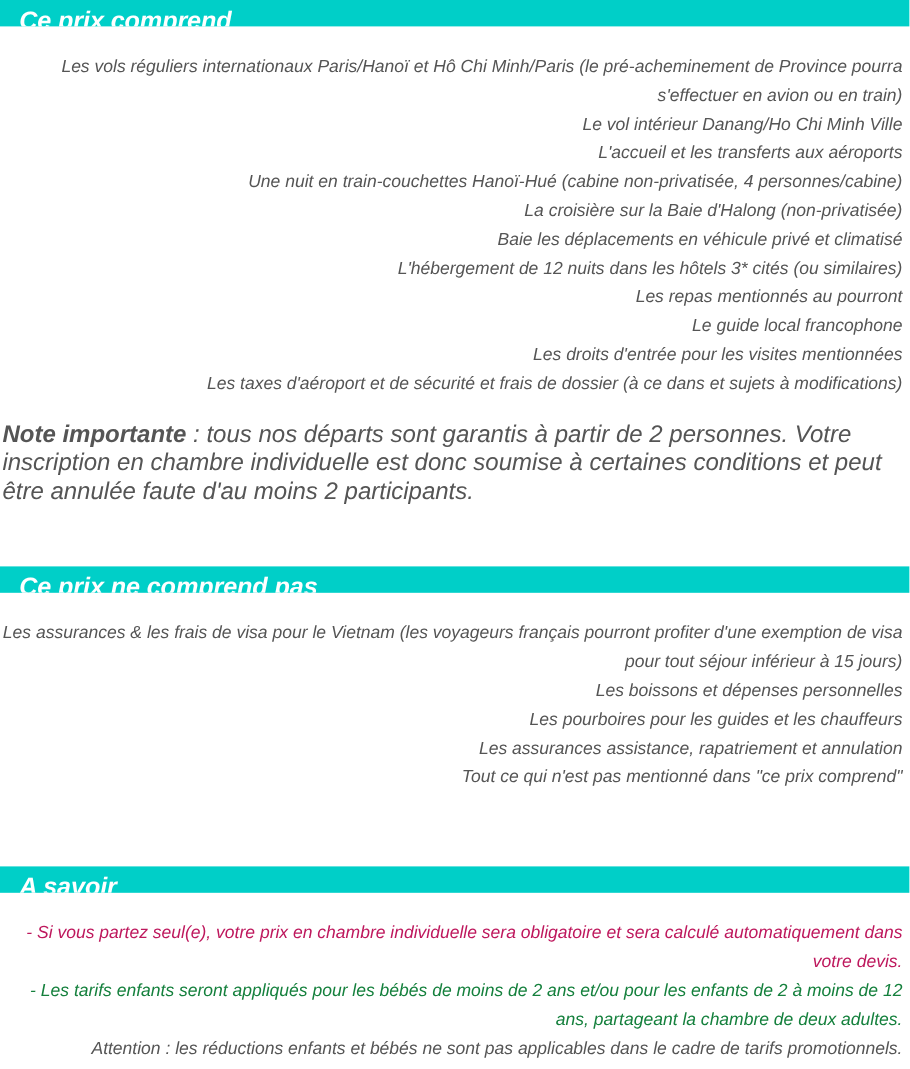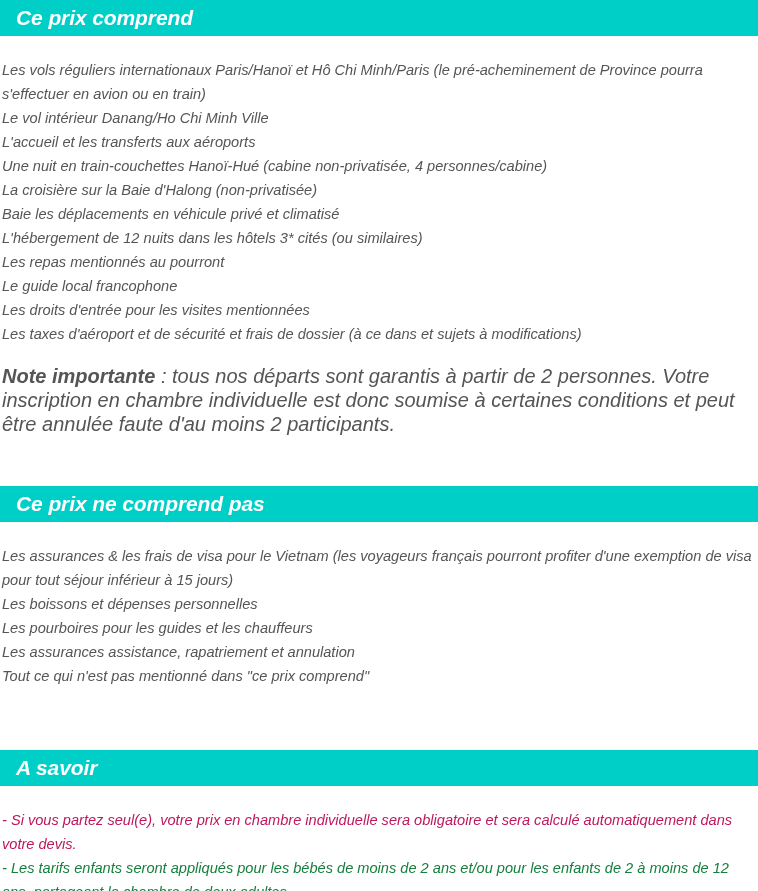--- a/index.html
+++ b/index.html
@@ -19,34 +19,35 @@
     width: 758px;
     position: relative;
   }
   .section-header {
     background: #00CFC8;
     color: #ffffff;
     font-style: italic;
     font-weight: bold;
     font-size: 21px;
     line-height: 36px;
-    height: 36px;
+    height: 22px;
     padding: 0 0 0 16px;
     margin: 0;
     letter-spacing: -0.1px;
     white-space: nowrap;
     overflow: hidden;
   }
   .section-body {
     padding: 0 6px 0 2px;
   }
   .item-list {
     list-style: none;
     margin: 0;
     padding: 0;
+    text-align: right;
   }
   .item-list li {
     font-style: italic;
     font-size: 14.6px;
     line-height: 24px;
     color: #555555;
     margin: 0;
     padding: 0;
     white-space: normal;
   }

